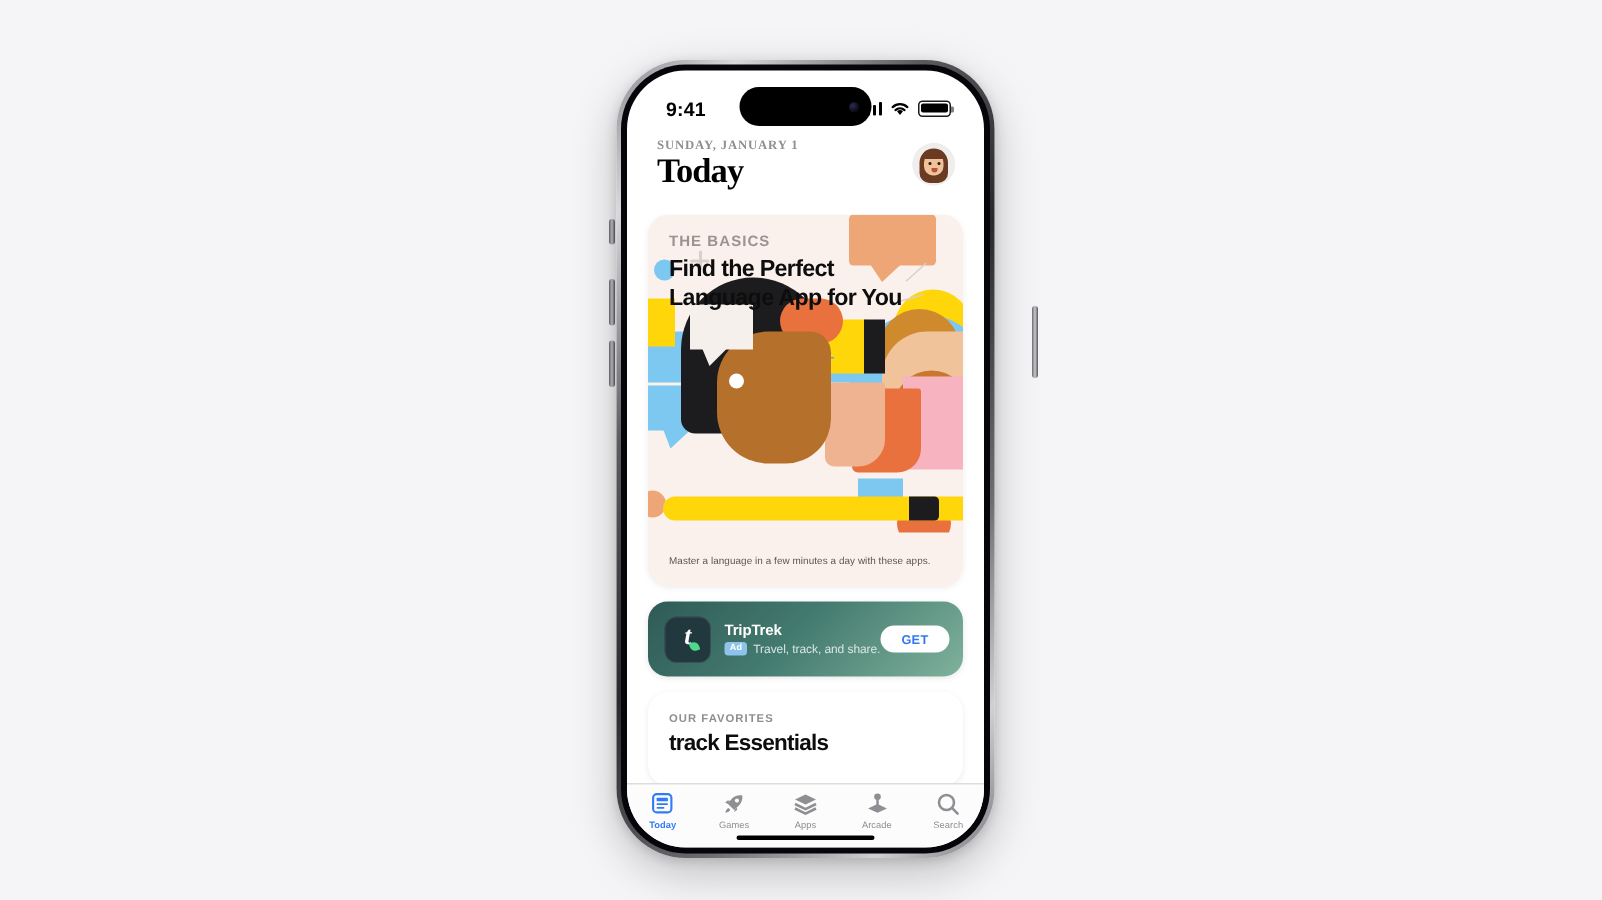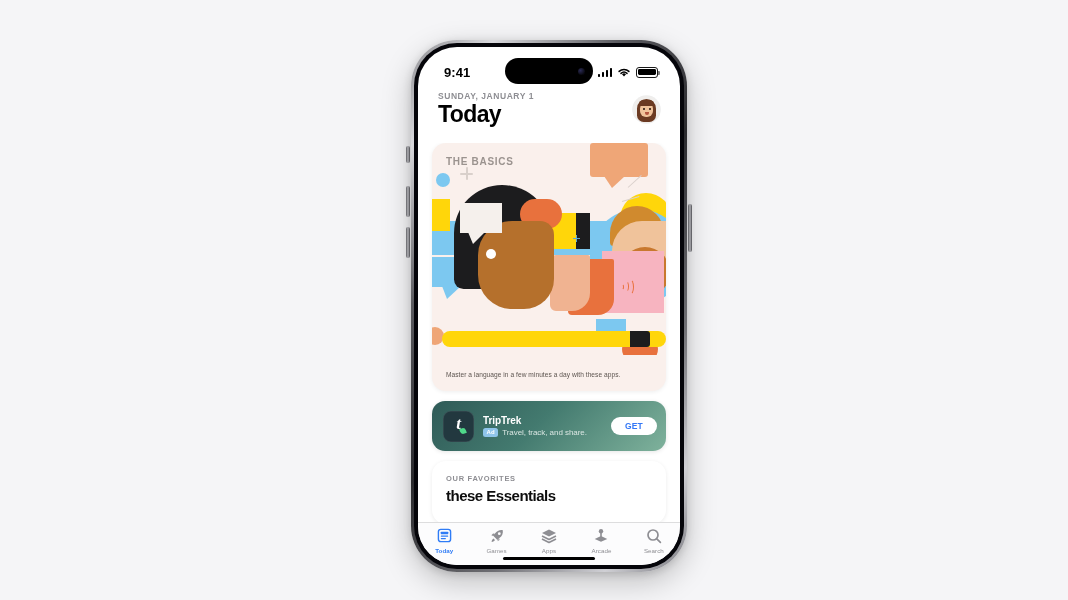--- a/index.html
+++ b/index.html
@@ -12,21 +12,21 @@
   .stage {
     position: relative;
     width: 1068px; height: 600px;
     background: #f5f5f7;
   }
 
   
   .phone {
     position: absolute;
     left: 411px; top: 40px;
-    width: 276px; height: 532px;
+    width: 252px; height: 532px;
     border-radius: 46px;
     background: linear-gradient(128deg,#8c8c90 0%,#d9d9dd 12%,#5b5b60 30%,#2a2a2e 50%,#6e6e73 72%,#cfcfd4 88%,#7a7a80 100%);
     padding: 3px;
     box-shadow: 0 10px 30px rgba(0,0,0,.22), 0 2px 8px rgba(0,0,0,.14);
   }
   .phone-inner {
     width: 100%; height: 100%;
     border-radius: 43px;
     background: #05050a;
     padding: 4px;
@@ -89,21 +89,21 @@
     padding-right: 8px;
   }
   .island .lens {
     width: 7px; height: 7px; border-radius: 50%;
     background: radial-gradient(circle at 35% 35%, #2b2b55, #08080f 70%);
   }
 
   
   .app-header {
     padding: 4px 20px 6px 20px;
-    display: flex; align-items: flex-start; justify-content: space-between;
+    display: flex; align-items: flex-start; justify-content: space-between; font-family: Liberation Serif, serif;
   }
   .hdr-date {
     font-size: 8.5px; font-weight: bold; letter-spacing: .55px;
     color: #8e8e93; text-transform: uppercase;
     margin-bottom: 1px;
   }
   .hdr-title {
     font-size: 23px; font-weight: bold; color: #000;
     letter-spacing: -.6px; line-height: 1.08;
   }
@@ -402,20 +402,21 @@
               <div class="sh-bluecircle"></div>
               <div class="sh-sparkle"></div>
               <div class="sh-left-knob"></div>
               <div class="sh-bottom-blue"></div>
               <div class="sh-bottom-orange"></div>
               <div class="sh-pencil"></div>
               <div class="sh-pencil-tip"></div>
             </div>
             <div class="cf-head">
               <div class="cf-eyebrow">THE BASICS</div>
+              <div class="cf-title">Find the Perfect Language App for You</div>
             </div>
             <div class="cf-caption">Master a language in a few minutes a day with these apps.</div>
           </div>
 
           <div class="ad-row">
             <div class="ad-icon">
               <div class="t">t</div>
               <div class="leaf"></div>
             </div>
             <div class="ad-text">
@@ -423,21 +424,21 @@
               <div class="ad-sub-line">
                 <span class="ad-badge">Ad</span>
                 <span class="ad-sub">Travel, track, and share.</span>
               </div>
             </div>
             <div class="get-btn">GET</div>
           </div>
 
           <div class="card-fav">
             <div class="fv-eyebrow">OUR FAVORITES</div>
-            <div class="fv-title">these Essentials</div>
+            <div class="fv-title">track Essentials</div>
           </div>
         </div>
 
         <div class="tabbar">
           <div class="tab active">
             <div class="ic">
               <svg width="15" height="15" viewBox="0 0 16 16">
                 <rect x="1.5" y="1.5" width="13" height="13" rx="2.6" fill="none" stroke="#2f7cf6" stroke-width="1.5"></rect>
                 <rect x="4" y="4" width="8" height="2.6" rx=".6" fill="#2f7cf6"></rect>
                 <rect x="4" y="8" width="8" height="1.3" rx=".5" fill="#2f7cf6"></rect>

